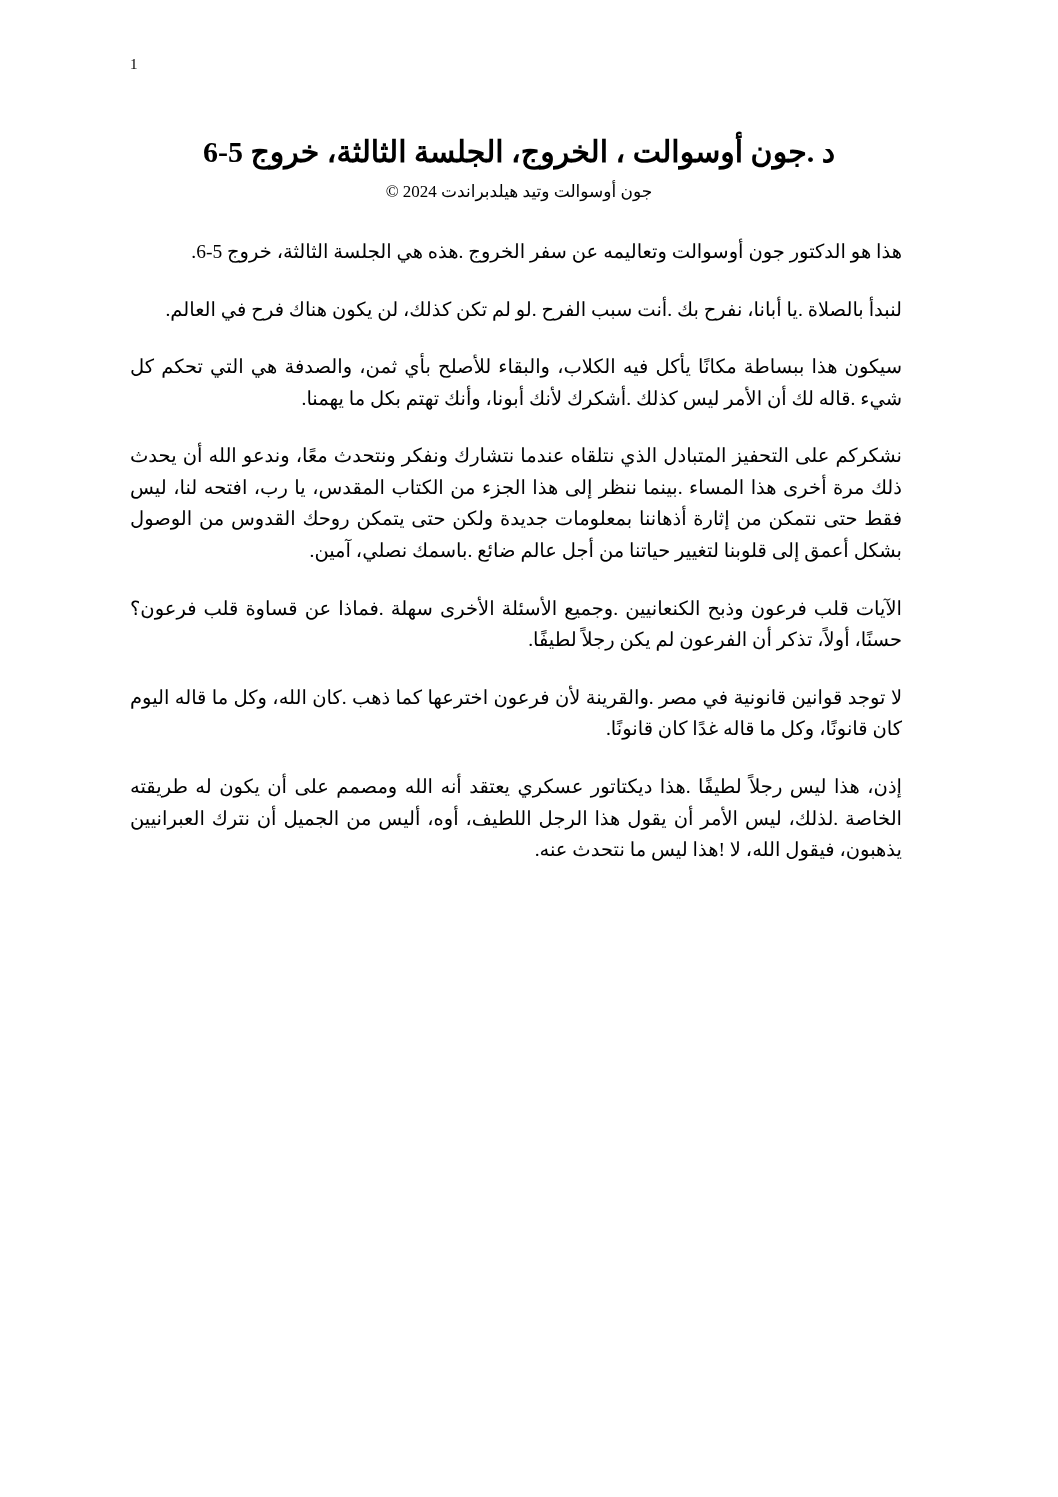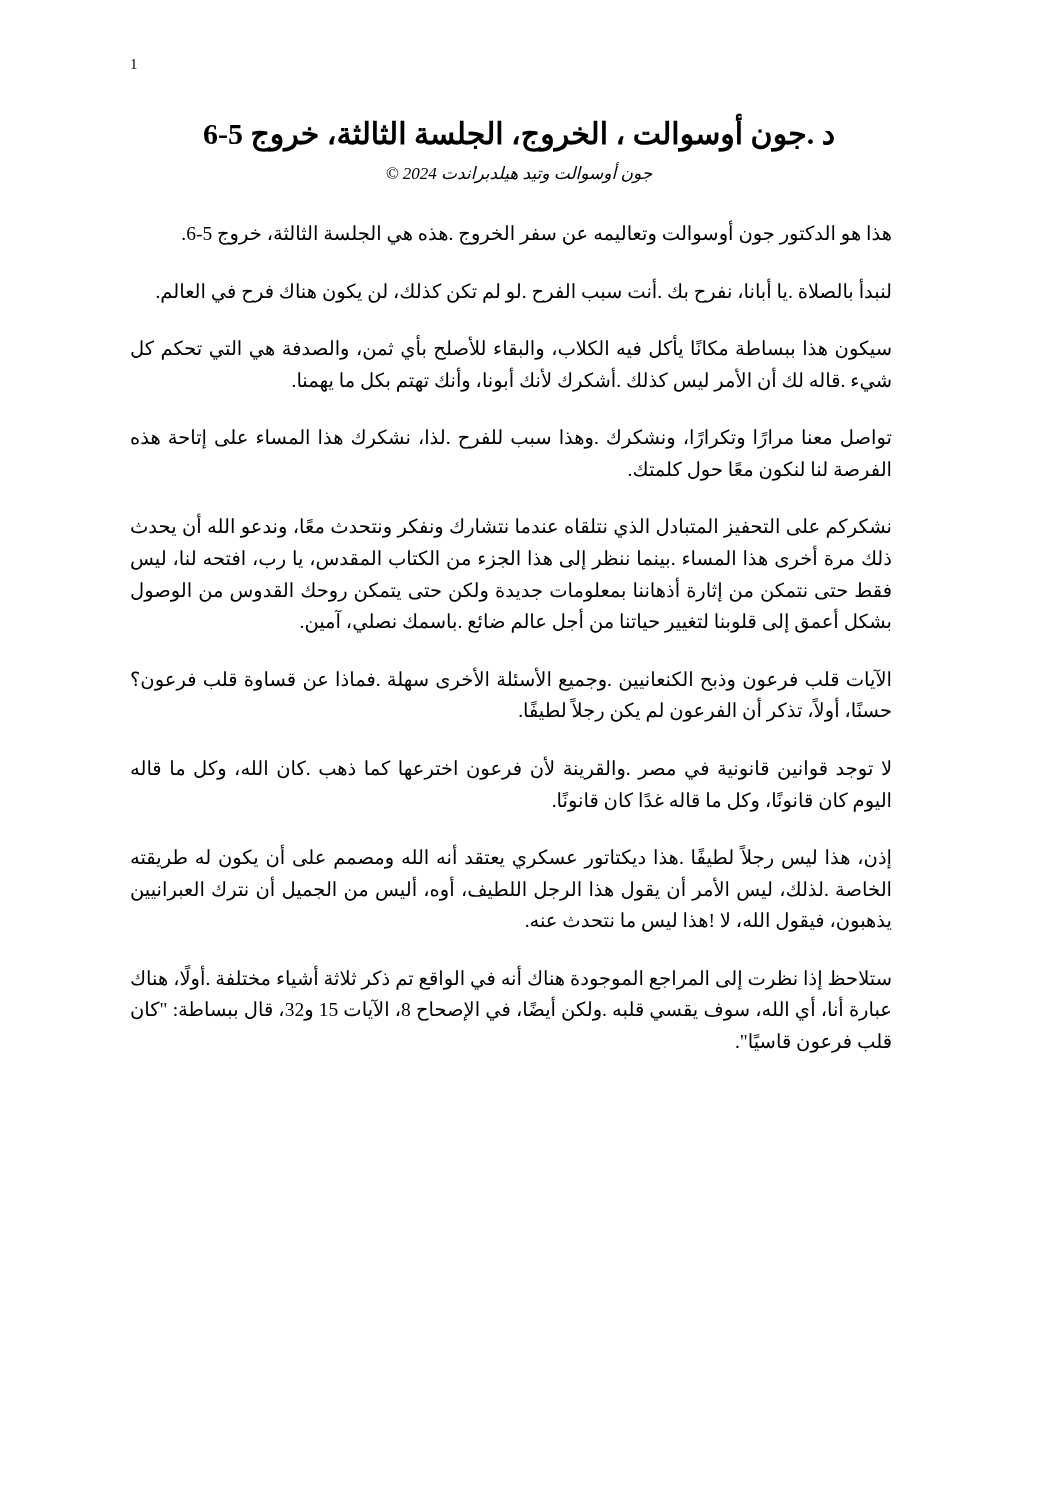--- a/index.html
+++ b/index.html
@@ -32,35 +32,34 @@
     text-align: left;
   }
   .doc-body {
     direction: rtl;
     text-align: right;
   }
   h1.doc-title {
     font-size: 30px;
     font-weight: bold;
     text-align: center;
-    margin: 70px 0 0 0;
+    margin: 88px 0 0 0;
     line-height: 1.3;
     letter-spacing: 0px;
   }
   .doc-subtitle {
     font-size: 17px;
     text-align: center;
     margin: 10px 0 5px 0;
     font-weight: normal;
-    font-style: italic;
   }
   p.para {
     font-size: 19.5px;
     line-height: 1.62;
-    margin: 26px 16px 0 0;
+    margin: 26px 6px 0 0;
     text-align: justify;
     text-justify: inter-word;
   }
   p.para:first-of-type {
     margin-top: 34px;
   }
 </style>
 </head>
 <body>
 
@@ -69,21 +68,19 @@
   <div class="page-number">1</div>
 
   <div class="doc-body">
 
     <h1 class="doc-title">د .جون أوسوالت ، الخروج، الجلسة الثالثة، خروج 5-6</h1>
     <div class="doc-subtitle">جون أوسوالت وتيد هيلدبراندت 2024 ©</div>
 
     <p class="para">هذا هو الدكتور جون أوسوالت وتعاليمه عن سفر الخروج .هذه هي الجلسة الثالثة، خروج 5-6.</p>
     <p class="para">لنبدأ بالصلاة .يا أبانا، نفرح بك .أنت سبب الفرح .لو لم تكن كذلك، لن يكون هناك فرح في العالم.</p>
     <p class="para">سيكون هذا ببساطة مكانًا يأكل فيه الكلاب، والبقاء للأصلح بأي ثمن، والصدفة هي التي تحكم كل شيء .قاله لك أن الأمر ليس كذلك .أشكرك لأنك أبونا، وأنك تهتم بكل ما يهمنا.</p>
-    <p class="para">تواصل معنا مرارًا وتكرارًا، ونشكرك .وهذا سبب للفرح .لذا، نشكرك هذا المساء على إتاحة هذه الفرصة لنا لنكون معًا حول كلمتك.</p>
     <p class="para">نشكركم على التحفيز المتبادل الذي نتلقاه عندما نتشارك ونفكر ونتحدث معًا، وندعو الله أن يحدث ذلك مرة أخرى هذا المساء .بينما ننظر إلى هذا الجزء من الكتاب المقدس، يا رب، افتحه لنا، ليس فقط حتى نتمكن من إثارة أذهاننا بمعلومات جديدة ولكن حتى يتمكن روحك القدوس من الوصول بشكل أعمق إلى قلوبنا لتغيير حياتنا من أجل عالم ضائع .باسمك نصلي، آمين.</p>
     <p class="para">الآيات قلب فرعون وذبح الكنعانيين .وجميع الأسئلة الأخرى سهلة .فماذا عن قساوة قلب فرعون؟ حسنًا، أولاً، تذكر أن الفرعون لم يكن رجلاً لطيفًا.</p>
     <p class="para">لا توجد قوانين قانونية في مصر .والقرينة لأن فرعون اخترعها كما ذهب .كان الله، وكل ما قاله اليوم كان قانونًا، وكل ما قاله غدًا كان قانونًا.</p>
     <p class="para">إذن، هذا ليس رجلاً لطيفًا .هذا ديكتاتور عسكري يعتقد أنه الله ومصمم على أن يكون له طريقته الخاصة .لذلك، ليس الأمر أن يقول هذا الرجل اللطيف، أوه، أليس من الجميل أن نترك العبرانيين يذهبون، فيقول الله، لا !هذا ليس ما نتحدث عنه.</p>
-    <p class="para">ستلاحظ إذا نظرت إلى المراجع الموجودة هناك أنه في الواقع تم ذكر ثلاثة أشياء مختلفة .أولًا، هناك عبارة أنا، أي الله، سوف يقسي قلبه .ولكن أيضًا، في الإصحاح 8، الآيات 15 و32، قال ببساطة: "كان قلب فرعون قاسيًا".</p>
 
   </div>
 </div>
 
 </body></html>

